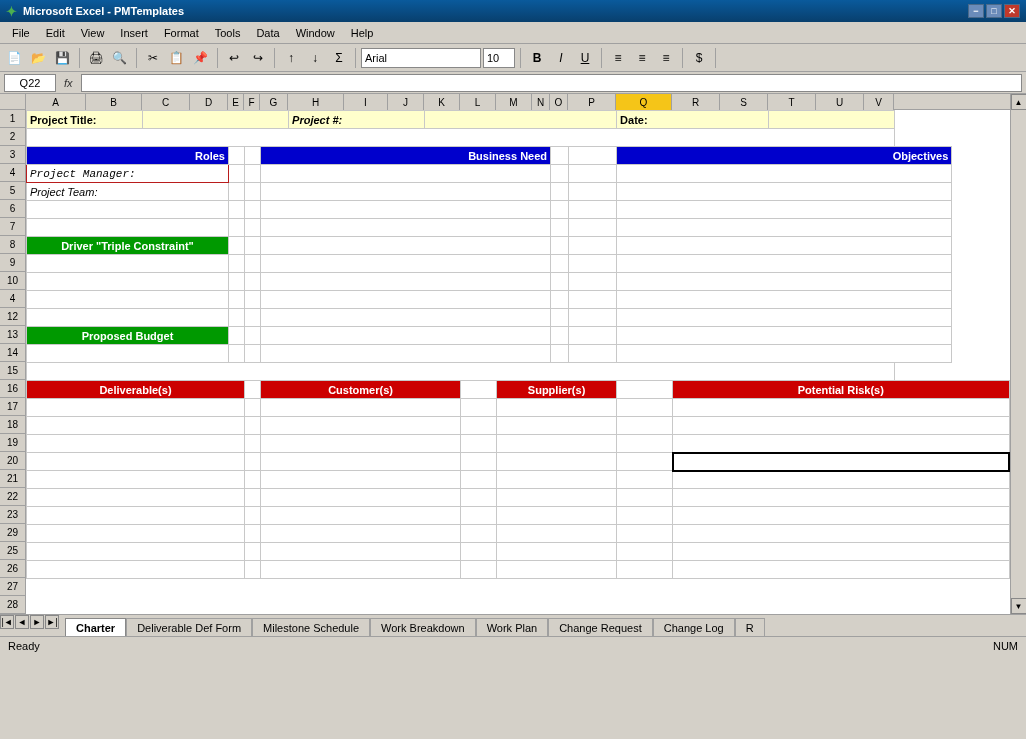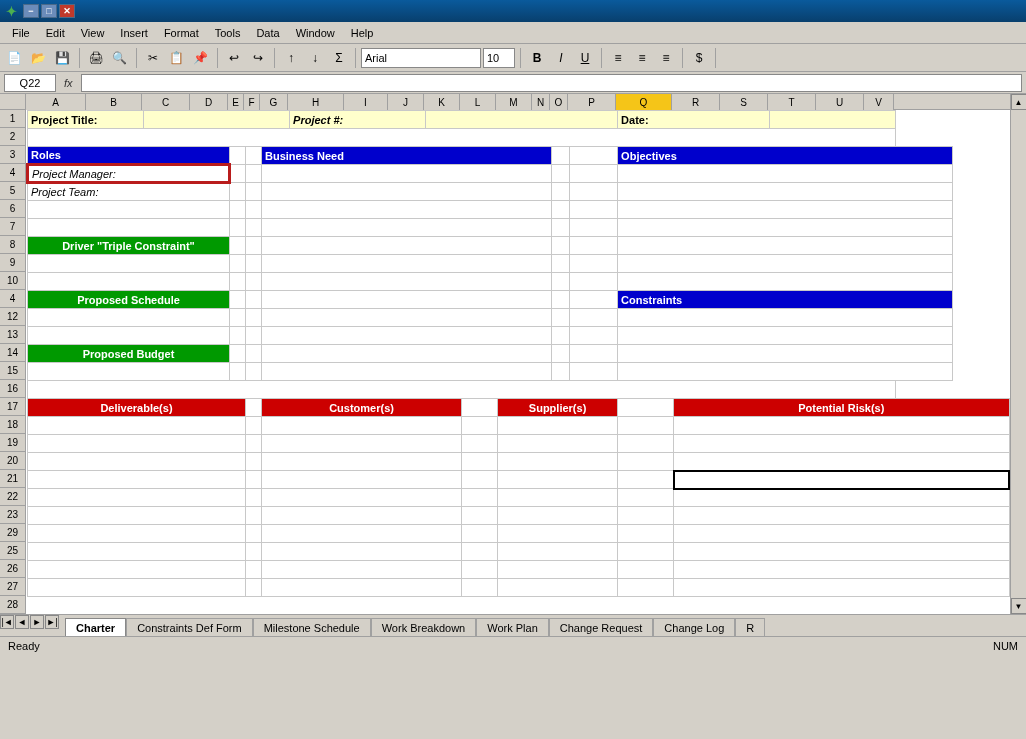--- a/index.html
+++ b/index.html
@@ -184,21 +184,21 @@
       overflow: hidden;
       white-space: nowrap;
       vertical-align: middle;
     }
 
     
     .cell-blue-header {
       background: #0000cc !important;
       color: white !important;
       font-weight: bold !important;
-      text-align: left;
+      text-align: right;
     }
     .cell-green-header {
       background: #009900 !important;
       color: white !important;
       font-weight: bold !important;
       text-align: center !important;
     }
     .cell-red-header {
       background: #cc0000 !important;
       color: white !important;
@@ -271,20 +271,21 @@
       display: flex;
       flex: 1;
       overflow: hidden;
     }
   </style>
 </head>
 <body>
 
 <div class="title-bar">
   <span class="title-icon">✦</span>
+  <span class="title-text">Microsoft Excel - PMTemplates</span>
   <div class="win-controls">
     <div class="win-btn">−</div>
     <div class="win-btn">□</div>
     <div class="win-btn close">✕</div>
   </div>
 </div>
 
 <div class="menu-bar">
   <span class="menu-item">File</span>
   <span class="menu-item">Edit</span>
@@ -457,21 +458,21 @@
               </td>
               <td style="border:1px solid #c8c8c8;"></td>
               <td style="border:1px solid #c8c8c8;"></td>
               <td colspan="7" class="cell-blue-header">
                 <span>Objectives</span>
               </td>
             </tr>
 
 
             <tr>
-              <td colspan="4" style="font-style:italic; border:3px solid #b91c1c;">
+              <td colspan="4" style="font-style:italic; border:1px solid #b91c1c;font-family:Liberation Mono, monospace;">
                 <span>Project Manager:</span>
               </td>
               <td style="border:1px solid #c8c8c8;"></td>
               <td style="border:1px solid #c8c8c8;"></td>
               <td colspan="8" style="border:1px solid #c8c8c8;"></td>
               <td style="border:1px solid #c8c8c8;"></td>
               <td style="border:1px solid #c8c8c8;"></td>
               <td colspan="7" style="border:1px solid #c8c8c8;"></td>
             </tr>
 
@@ -532,33 +533,20 @@
             <tr>
               <td colspan="4" style="border:1px solid #c8c8c8;"></td>
               <td style="border:1px solid #c8c8c8;"></td>
               <td style="border:1px solid #c8c8c8;"></td>
               <td colspan="8" style="border:1px solid #c8c8c8;"></td>
               <td style="border:1px solid #c8c8c8;"></td>
               <td style="border:1px solid #c8c8c8;"></td>
               <td colspan="7" style="border:1px solid #c8c8c8;"></td>
             </tr>
 
-            <tr>
-              <td colspan="4" class="cell-green-header">
-                <span>Proposed Schedule</span>
-              </td>
-              <td style="border:1px solid #c8c8c8;"></td>
-              <td style="border:1px solid #c8c8c8;"></td>
-              <td colspan="8" style="border:1px solid #c8c8c8;"></td>
-              <td style="border:1px solid #c8c8c8;"></td>
-              <td style="border:1px solid #c8c8c8;"></td>
-              <td colspan="7" class="cell-blue-header">
-                <span>Constraints</span>
-              </td>
-            </tr>
 
             <tr>
               <td colspan="4" style="border:1px solid #c8c8c8;"></td>
               <td style="border:1px solid #c8c8c8;"></td>
               <td style="border:1px solid #c8c8c8;"></td>
               <td colspan="8" style="border:1px solid #c8c8c8;"></td>
               <td style="border:1px solid #c8c8c8;"></td>
               <td style="border:1px solid #c8c8c8;"></td>
               <td colspan="7" style="border:1px solid #c8c8c8;"></td>
             </tr>
@@ -725,21 +713,21 @@
     <div class="tab-nav-btn">|◄</div>
     <div class="tab-nav-btn">◄</div>
     <div class="tab-nav-btn">►</div>
     <div class="tab-nav-btn">►|</div>
   </div>
   <div style="display:flex; align-items:flex-end;">
     <div class="sheet-tab active">
       <span>Charter</span>
     </div>
     <div class="sheet-tab">
-      <span>Constraints Def Form</span>
+      <span>Deliverable Def Form</span>
     </div>
     <div class="sheet-tab">
       <span>Milestone Schedule</span>
     </div>
     <div class="sheet-tab">
       <span>Work Breakdown</span>
     </div>
     <div class="sheet-tab">
       <span>Work Plan</span>
     </div>

